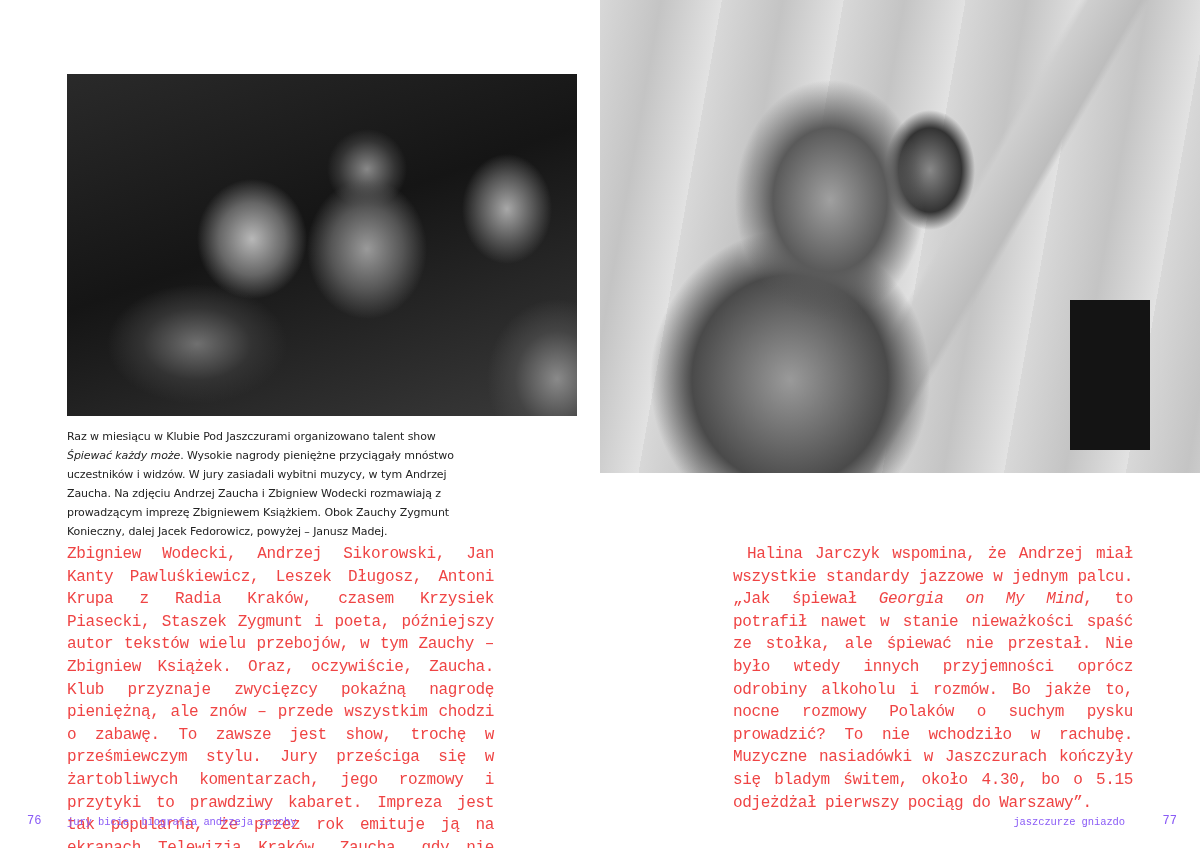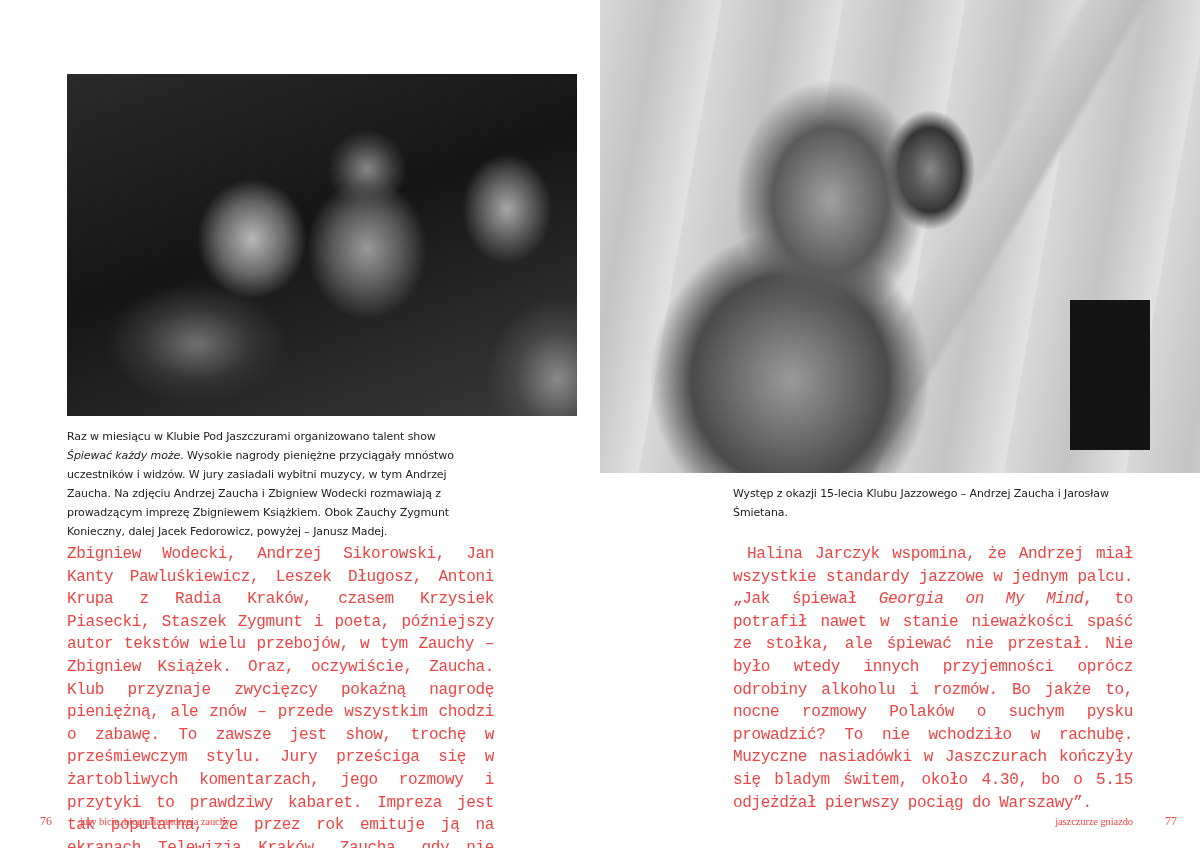--- a/index.html
+++ b/index.html
@@ -36,26 +36,26 @@
     .caption-left { left: 67px; top: 427px; width: 410px; }
     .caption-right { left: 133px; top: 484px; width: 410px; }
 
     .body-text { position: absolute; font-family: Liberation Mono, monospace; font-size: 16px; line-height: 22.6px; color: #ef4444; text-align: justify; letter-spacing: -0.35px; word-spacing: -0.5px; }
     .body-left { left: 67px; top: 543px; width: 427px; }
     .body-right { left: 133px; top: 543px; width: 400px; }
     .body-text p { margin: 0; }
     .body-text p.indent { text-indent: 14px; }
     .body-text em { font-style: italic; }
 
-    .footer { position: absolute; top: 814px; font-family: Liberation Serif, serif; color: #ef4444; margin-left: 13px; }
+    .footer { position: absolute; top: 814px; font-family: Liberation Mono, monospace; color: #8b5cf6; }
     .page-num { font-size: 12px; }
     .running-head { font-size: 10.5px; letter-spacing: -0.1px; }
     .left-num { left: 27px; }
     .left-head { left: 67px; top: 816px; }
-    .right-head { right: 67px; top: 816px; text-align: right; }
+    .right-head { right: 75px; top: 816px; text-align: right; }
     .right-num { right: 23px; }
   </style>
 </head>
 <body>
 
 <div class="page page-left">
   <div class="photo photo-left" title="Andrzej Zaucha and Zbigniew Wodecki at Klub Pod Jaszczurami"></div>
 
   <div class="caption caption-left"><span>Raz w miesiącu w Klubie Pod Jaszczurami organizowano talent show </span><em>Śpiewać każdy może</em><span>. Wysokie nagrody pieniężne przyciągały mnóstwo uczestników i widzów. W jury zasiadali wybitni muzycy, w tym Andrzej Zaucha. Na zdjęciu Andrzej Zaucha i Zbigniew Wodecki rozmawiają z prowadzącym imprezę Zbigniewem Książkiem. Obok Zauchy Zygmunt Konieczny, dalej Jacek Fedorowicz, powyżej – Janusz Madej.</span></div>
 
@@ -63,21 +63,20 @@
     <p>Zbigniew Wodecki, Andrzej Sikorowski, Jan Kanty Pawluśkiewicz, Leszek Długosz, Antoni Krupa z Radia Kraków, czasem Krzysiek Piasecki, Staszek Zygmunt i poeta, późniejszy autor tekstów wielu przebojów, w tym Zauchy – Zbigniew Książek. Oraz, oczywiście, Zaucha. Klub przyznaje zwycięzcy pokaźną nagrodę pieniężną, ale znów – przede wszystkim chodzi o zabawę. To zawsze jest show, trochę w prześmiewczym stylu. Jury prześciga się w żartobliwych komentarzach, jego rozmowy i przytyki to prawdziwy kabaret. Impreza jest tak popularna, że przez rok emituje ją na ekranach Telewizja Kraków. Zaucha, gdy nie jest w składzie jury, siada trzy rzędy dalej i słucha, obserwuje, co się dzieje.</p>
   </div>
 
   <span class="footer page-num left-num">76</span>
   <span class="footer running-head left-head">jury bicie. biografia andrzeja zauchy</span>
 </div>
 
 <div class="page page-right">
   <div class="photo photo-right" title="Andrzej Zaucha and Jarosław Śmietana performing"></div>
 
-  <div class="caption caption-right">Występ z okazji 15-lecia Klubu Jazzowego – Andrzej Zaucha i Jarosław Śmietana.</div>
 
   <div class="body-text body-right">
     <p class="indent"><span>Halina Jarczyk wspomina, że Andrzej miał wszystkie standardy jazzowe w jednym palcu. „Jak śpiewał </span><em>Georgia on My Mind</em><span>, to potrafił nawet w stanie nieważkości spaść ze stołka, ale śpiewać nie przestał. Nie było wtedy innych przyjemności oprócz odrobiny alkoholu i rozmów. Bo jakże to, nocne rozmowy Polaków o suchym pysku prowadzić? To nie wchodziło w rachubę. Muzyczne nasiadówki w Jaszczurach kończyły się bladym świtem, około 4.30, bo o 5.15 odjeżdżał pierwszy pociąg do Warszawy”.</span></p>
   </div>
 
   <span class="footer running-head right-head">jaszczurze gniazdo</span>
   <span class="footer page-num right-num">77</span>
 </div>
 
 </body></html>

